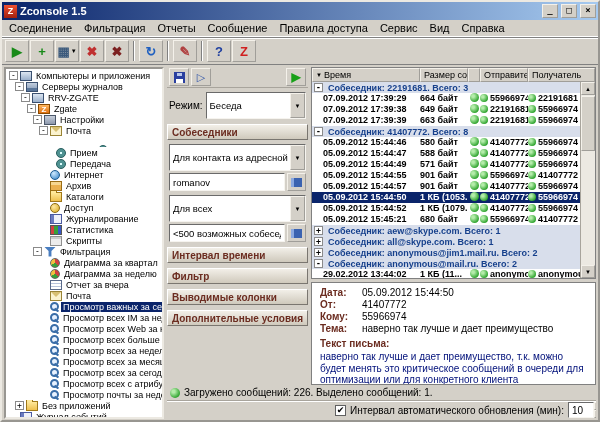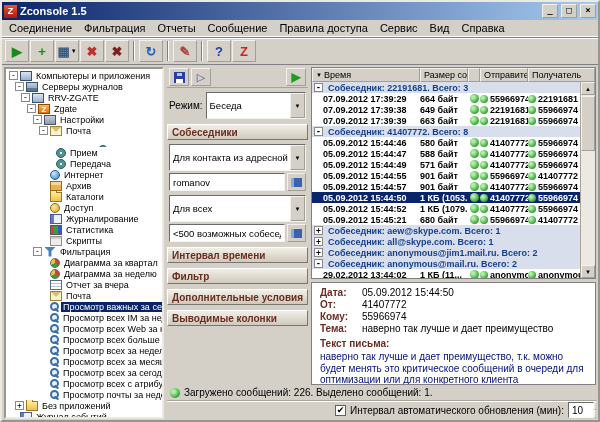--- a/index.html
+++ b/index.html
@@ -91,21 +91,21 @@
   .grid{height:212px;flex:none;position:relative;background:#fff;border:1px solid #808080;display:flex;flex-direction:column;overflow:hidden}
   .grid-header{height:14px;flex:none;display:flex;background:#d4d0c8}
   .gh{border:1px outset #f4f1ea;display:flex;align-items:center;gap:2px;padding:0 3px;font-size:9px;white-space:nowrap;overflow:hidden;flex:none}
   .gh.flexfill{flex:1}
   .sort-icon{font-size:6px}
   .grid-body{flex:1;overflow:hidden;margin-right:15px}
   .grid-scroll{position:absolute;top:14px;right:0;bottom:0;width:15px;background:#ece9e2;border-left:1px solid #a8a49c;display:flex;flex-direction:column}
   .scroll-btn{height:13px;flex:none;background:#d4d0c8;border:1px outset #f4f1ea;font-size:6px;display:flex;align-items:center;justify-content:center}
   .scroll-thumb{height:55px;flex:none;background:#d4d0c8;border:1px outset #f4f1ea;margin-top:1px}
   .grid-grouprow{height:11px;display:flex;align-items:center;gap:3px;background:#d8deeb;padding-left:2px;font-size:9px;font-weight:bold;color:#16408c;white-space:nowrap;overflow:hidden}
-  .grid-row{height:11px;display:flex;align-items:center;font-size:9px;font-weight:bold;overflow:hidden}
+  .grid-row{height:11px;display:flex;align-items:flex-start;font-size:9px;font-weight:bold;overflow:hidden}
   .grid-row.selected{background:#0a246a;color:#fff}
   .c-time{width:108px;flex:none;padding-left:11px;white-space:nowrap;overflow:hidden}
   .c-size{width:48px;flex:none;white-space:nowrap;overflow:hidden}
   .c-icon{width:12px;flex:none;display:flex;justify-content:center}
   .c-from{width:48px;flex:none;display:flex;align-items:center;gap:2px;white-space:nowrap;overflow:hidden}
   .c-to{flex:1;display:flex;align-items:center;gap:2px;white-space:nowrap;overflow:hidden}
   .row-flower,.mini-user,.status-dot{border-radius:50%;background:radial-gradient(circle at 35% 35%,#b4ecaa 15%,#28a028 75%);flex:none}
   .row-flower{width:9px;height:9px}
   .mini-user{width:8px;height:8px}
   .utxt{white-space:nowrap;overflow:hidden}
@@ -396,24 +396,24 @@
                 <span class="book-icon"></span>
               </span>
           </div>
           <div class="section-hdr">
               <span>Интервал времени</span>
             </div>
           <div class="section-hdr">
               <span>Фильтр</span>
             </div>
           <div class="section-hdr">
-              <span>Дополнительные условия</span>
+              <span>Выводимые колонки</span>
             </div>
           <div class="section-hdr">
-              <span>Выводимые колонки</span>
+              <span>Дополнительные условия</span>
             </div>
         </div>
 
         <div class="splitter"></div>
 
         <div class="right-panel">
           <div class="grid">
             <div class="grid-header">
               <div class="gh" style="width:108px">
                   <span class="sort-icon">▼</span>

